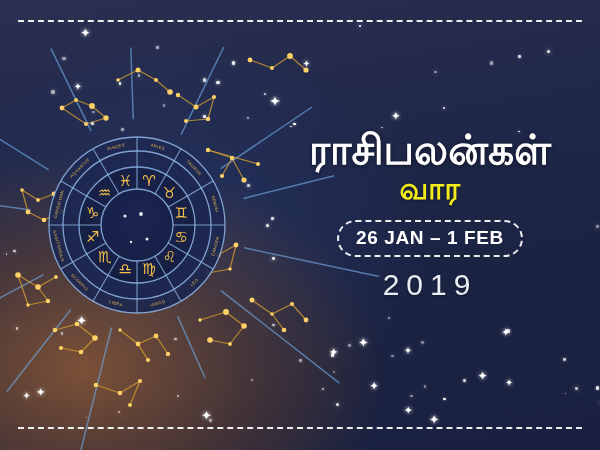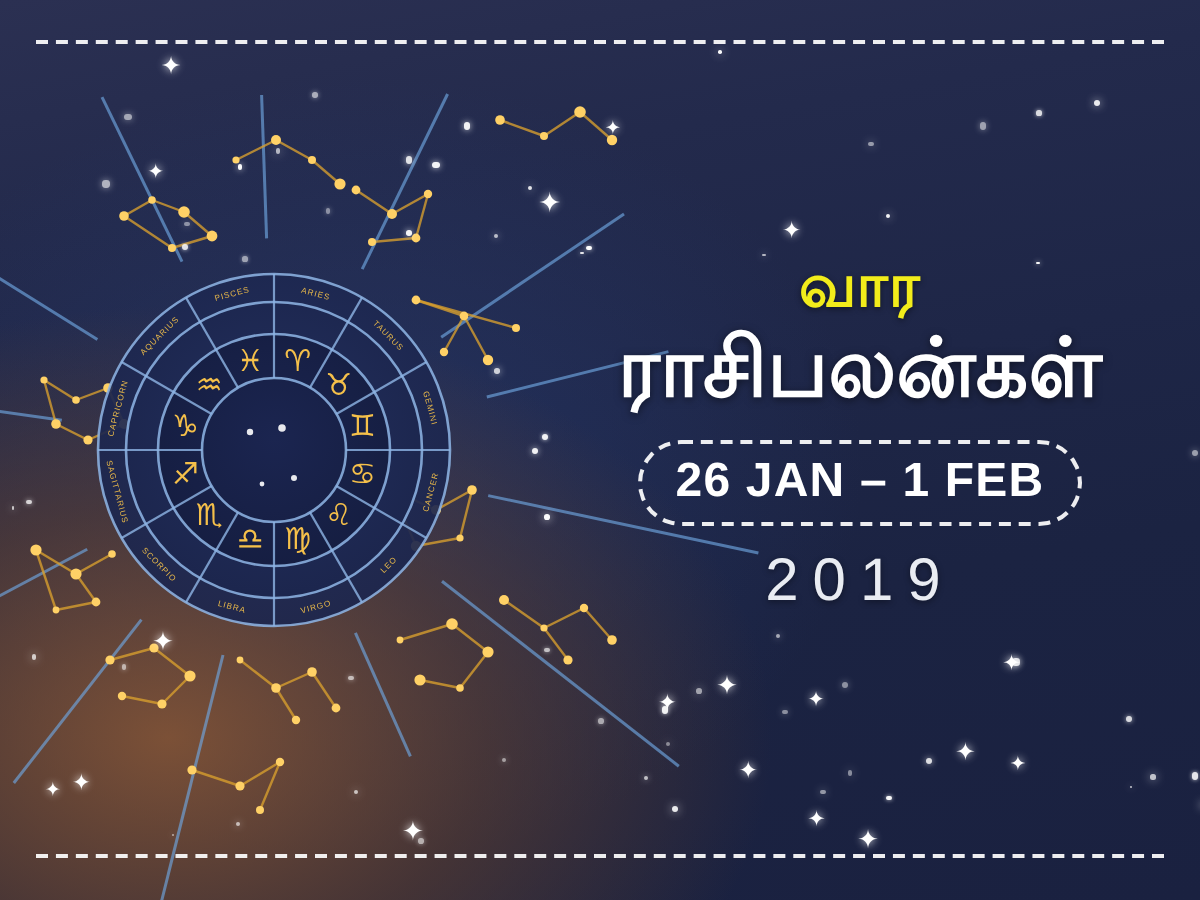--- a/index.html
+++ b/index.html
@@ -53,21 +53,21 @@
   #headline{
     font-size:41px;font-weight:bold;color:#ffffff;
     line-height:1.1;margin:0;white-space:nowrap;
     text-shadow:0 1px 4px rgba(0,0,0,.5);
   }
   #datebadge{
     display:inline-block;margin-top:13px;
     padding:5px 17px 6px 17px;
     border:2px dashed rgba(255,255,255,.92);
     border-radius:40px;
-    color:#ffffff;font-size:24px;font-weight:bold;
+    color:#ffffff;font-size:19px;font-weight:bold;
     letter-spacing:.6px;white-space:nowrap;text-align:right;
   }
   #year{
     margin-top:11px;
     font-size:30px;color:#e9ecf2;
     letter-spacing:7px;font-weight:300;
     text-shadow:0 1px 3px rgba(0,0,0,.4);
   }
 </style>
 </head>
@@ -375,19 +375,19 @@
         <text x="78.14" y="45.74" text-anchor="middle" dominant-baseline="central" font-size="15" fill="#f5c04a" font-family="&quot;DejaVu Sans&quot;, sans-serif">♓</text>
         <text x="69.04" y="11.76" text-anchor="middle" dominant-baseline="central" font-size="4.1" letter-spacing="0.5" fill="#e8b84a" font-family="&quot;Liberation Sans&quot;, sans-serif" transform="rotate(345.0 69.04 11.76)">PISCES</text>
         <circle cx="78" cy="81" r="1.6" fill="#ffffff" opacity="0.9"></circle>
         <circle cx="94" cy="79" r="1.9" fill="#ffffff" opacity="0.9"></circle>
         <circle cx="100" cy="104" r="1.5" fill="#ffffff" opacity="0.9"></circle>
         <circle cx="84" cy="107" r="1.2" fill="#ffffff" opacity="0.9"></circle>
       </svg>
     </div>
 
   <div id="textblock">
+    <div id="headline">ராசிபலன்கள்</div>
     <div id="kicker">வார</div>
-    <div id="headline">ராசிபலன்கள்</div>
     <div id="datebadge">26 JAN – 1 FEB</div>
     <div id="year">2019</div>
   </div>
 
 </div>
 
 </body></html>

